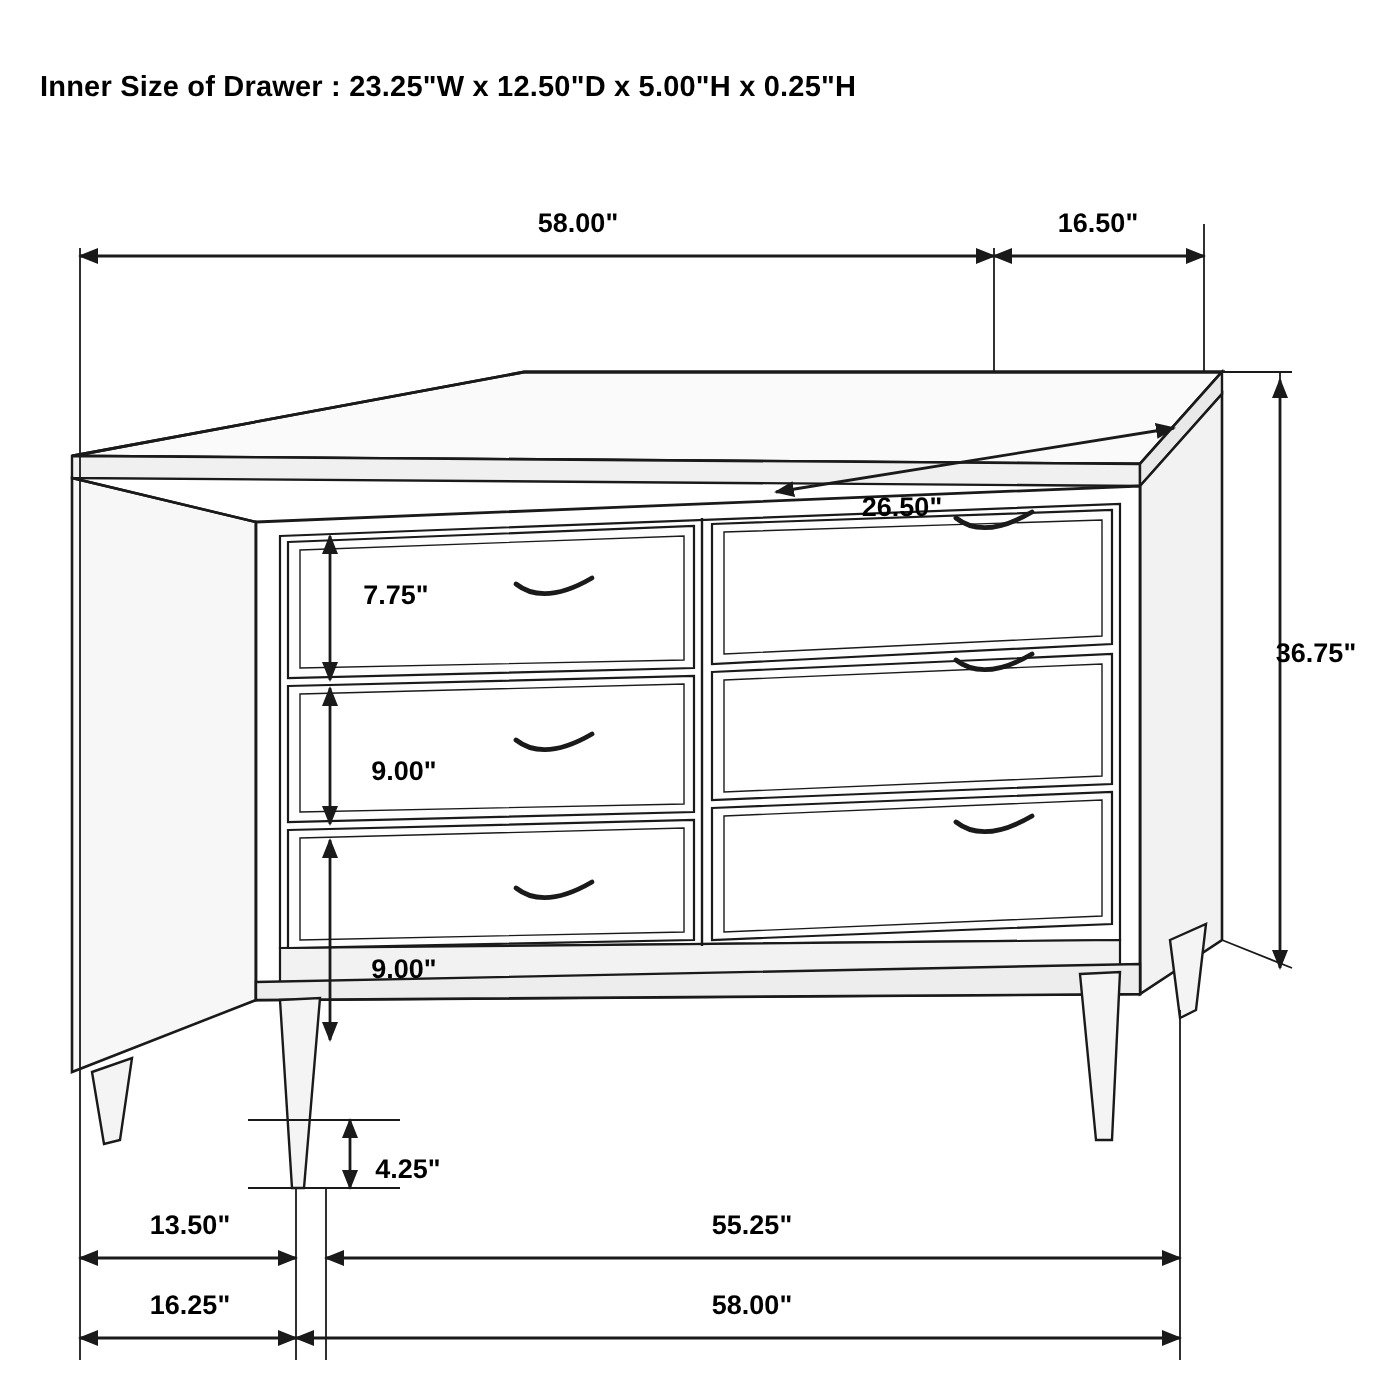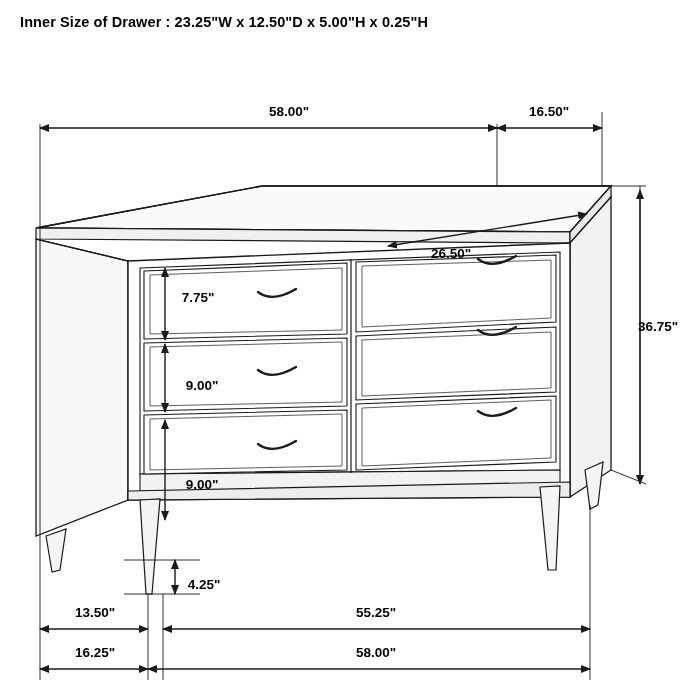--- a/index.html
+++ b/index.html
@@ -17,21 +17,21 @@
   }
   #diagram-root {
     position: absolute;
     left: 0; top: 0;
     width: 700px;
     height: 700px;
   }
   .title-text {
     position: absolute;
     left: 20px;
-    top: 14px;
+    top: 36px;
     font-size: 14.5px;
     font-weight: bold;
     letter-spacing: 0.1px;
     white-space: nowrap;
   }
   svg.canvas {
     position: absolute;
     left: 0;
     top: 0;
     width: 700px;

